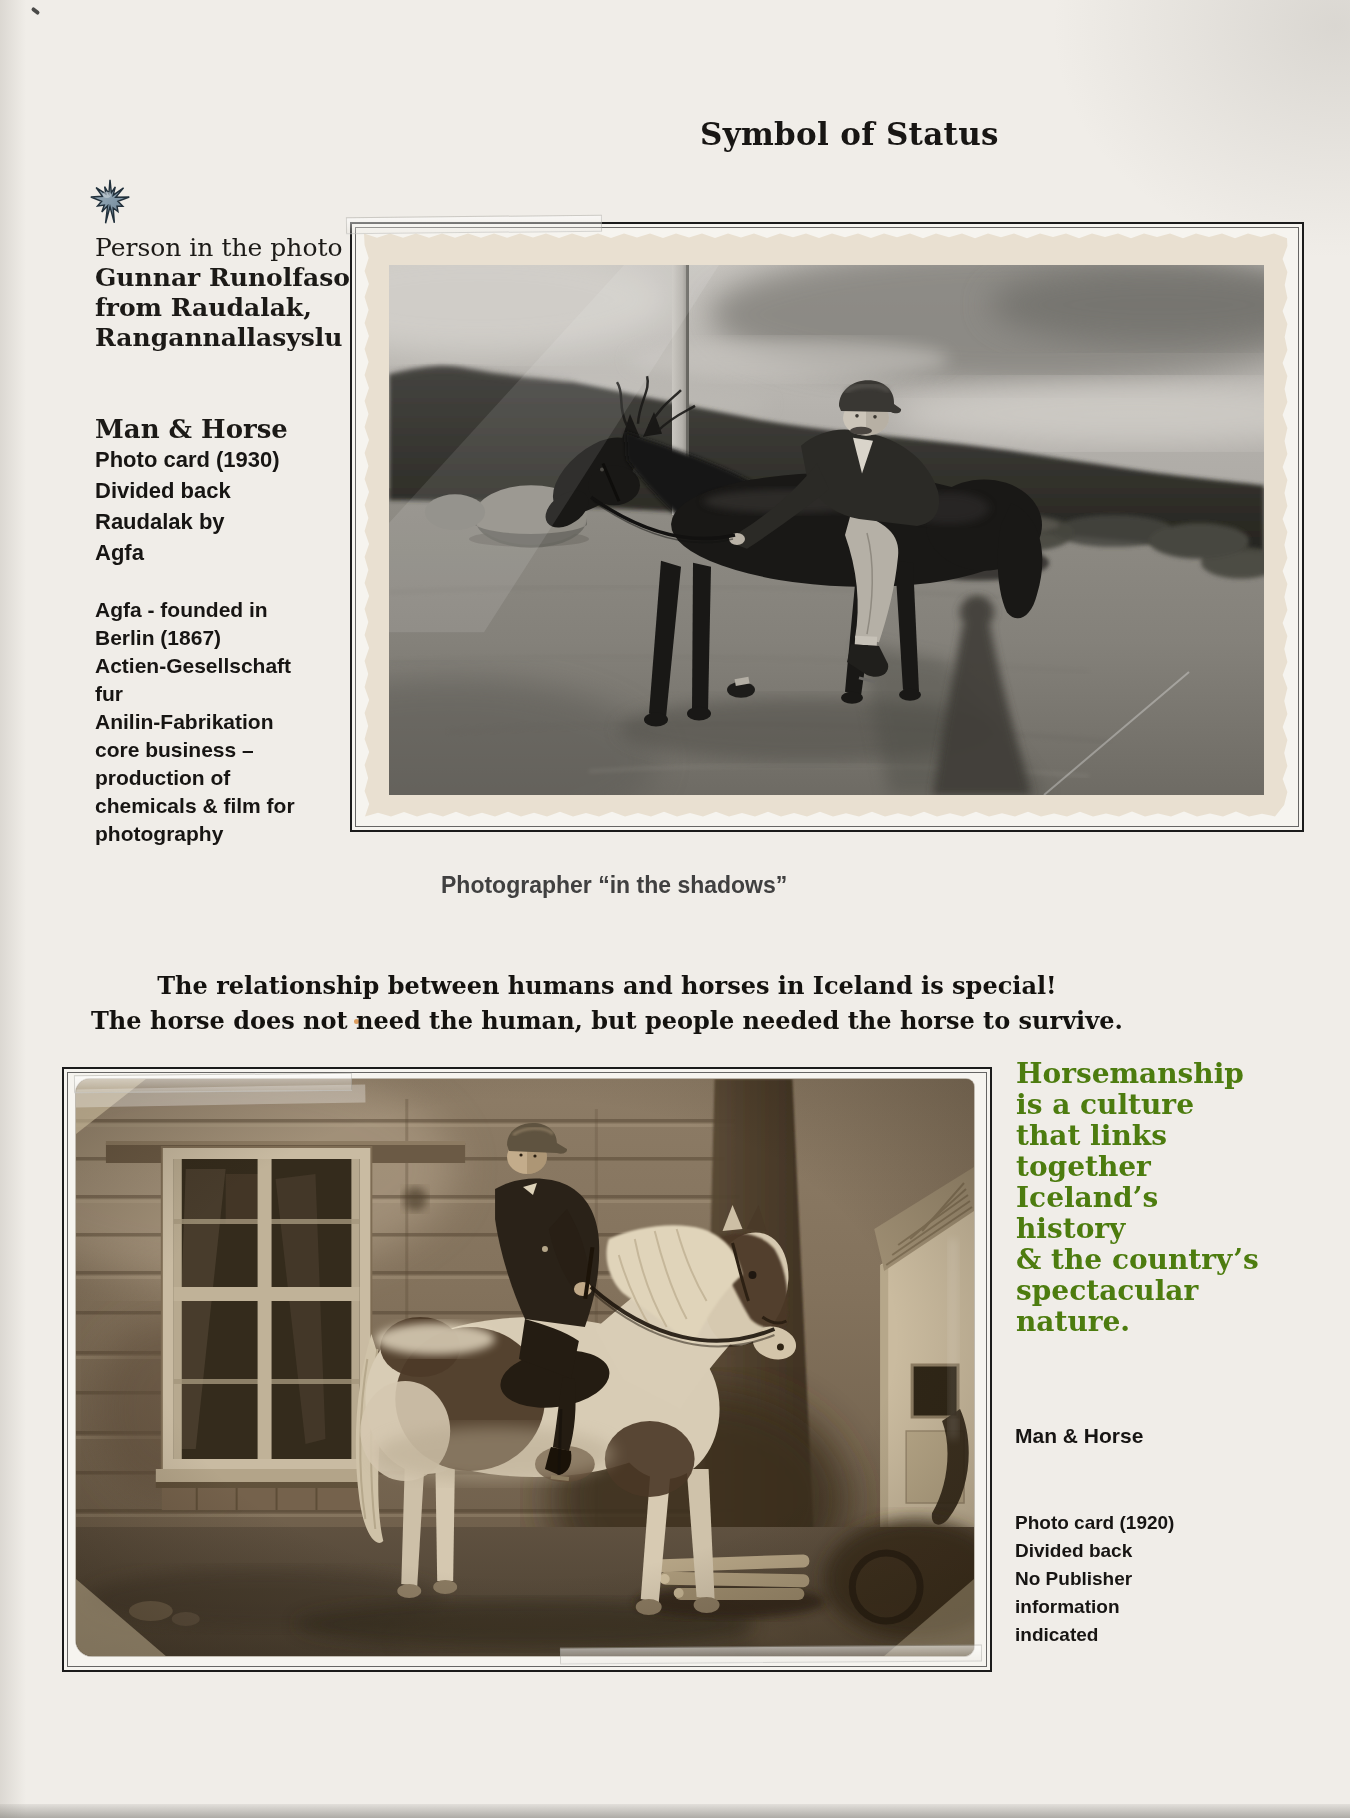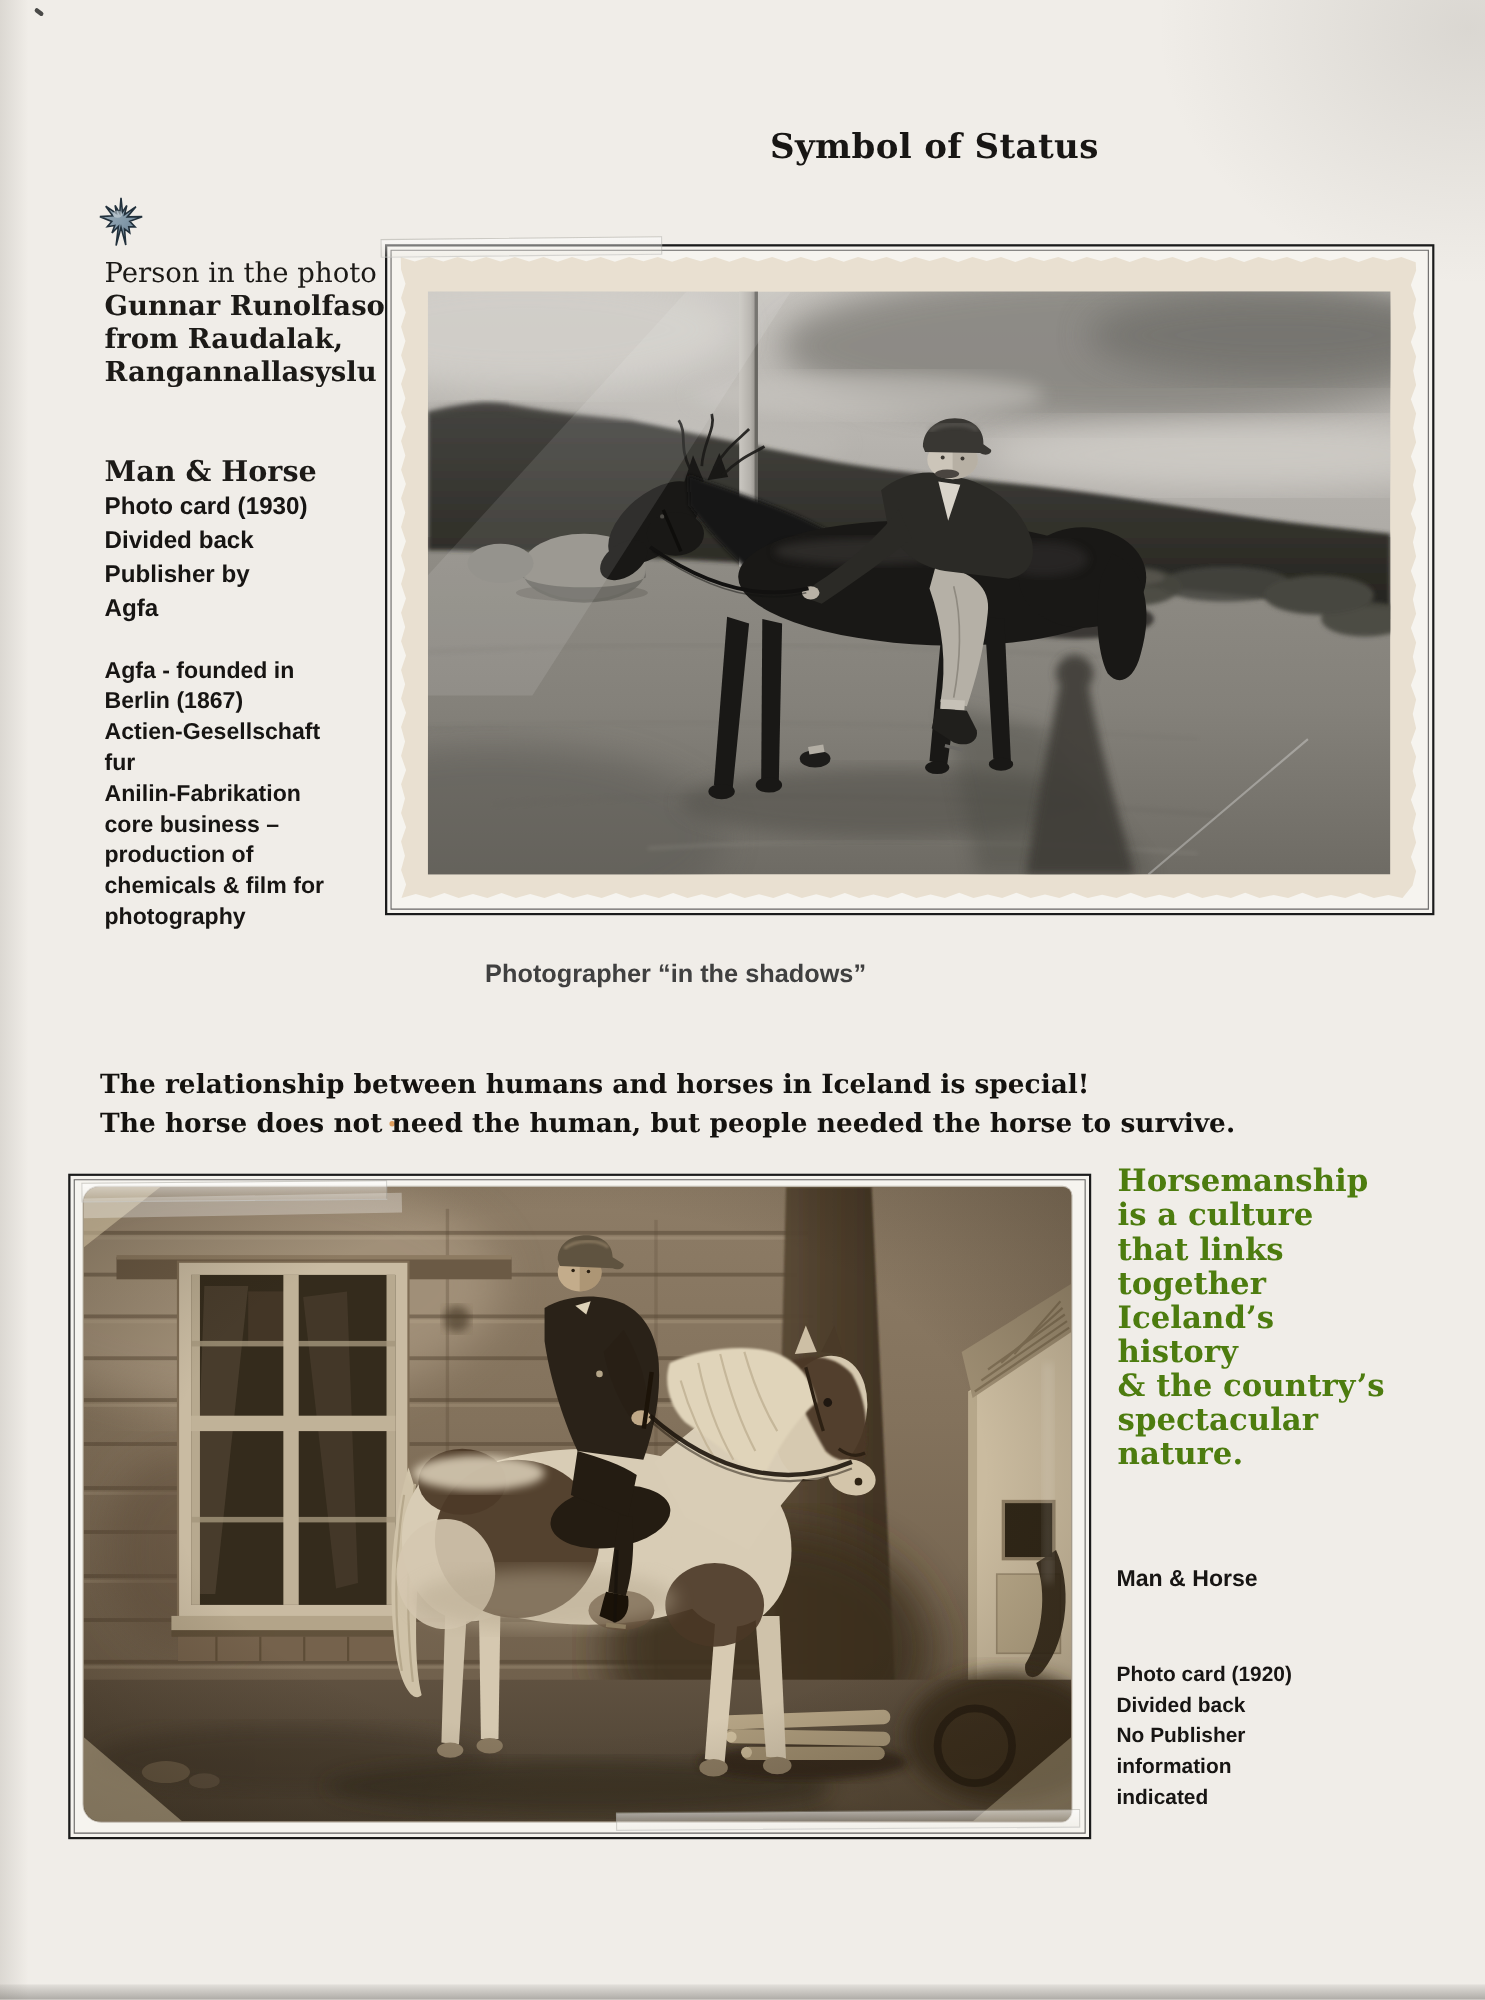--- a/index.html
+++ b/index.html
@@ -18,21 +18,21 @@
   }
   .tblock{white-space:nowrap;}
   .tblock div{white-space:nowrap;}
   
   .person-block{top:233px;left:95px;font-size:25px;line-height:30px;}
   .person-name{font-weight:bold;}
   .card1-heading{top:414px;left:95px;font-size:26px;font-weight:bold;}
   .card1-details{top:444px;left:95px;font-size:22px;line-height:31px;font-weight:bold;color:#171513;}
   .publisher-note{top:596px;left:95px;font-size:21px;line-height:28px;font-weight:bold;color:#171513;}
   .photo1-caption{top:872px;left:425px;font-size:23px;font-weight:bold;color:#404040;margin-left:16px;}
-  .intro-block{top:968px;left:91px;font-size:24px;line-height:35px;font-weight:bold;color:#14120f;}
+  .intro-block{top:968px;left:91px;font-size:24px;line-height:35px;font-weight:bold;color:#14120f;text-align:center;}
   
   .quote-block{top:1058px;left:1016px;font-size:28px;line-height:31px;font-weight:bold;color:#4d7c0f;}
   .card2-heading{top:1424px;left:1015px;font-size:21px;font-weight:bold;color:#171513;}
   .card2-details{top:1481px;left:1015px;font-size:19px;line-height:28px;font-weight:bold;color:#171513;margin-top:28px;}
   
   .frame{
     background:#f6f4ef;border:2px solid #1b1b1b;
     box-shadow: inset 0 0 0 3px #f6f4ef, inset 0 0 0 4px rgba(25,25,25,.65);
   }
   .frame1{top:222px;left:350px;width:950px;height:606px;}
@@ -94,21 +94,21 @@
       <div>Gunnar Runolfason</div>
       <div>from Raudalak,</div>
       <div>Rangannallasyslu</div>
     </div>
 </div>
 
 <div class="abs serif card1-heading">Man &amp; Horse</div>
 <div class="abs sans tblock card1-details">
     <div>Photo card (1930)</div>
     <div>Divided back</div>
-    <div>Publisher by</div>
+    <div>Raudalak by</div>
     <div>Agfa</div>
   </div>
 <div class="abs sans tblock publisher-note">
     <div>Agfa - founded in</div>
     <div>Berlin (1867)</div>
     <div>Actien-Gesellschaft</div>
     <div>fur</div>
     <div>Anilin-Fabrikation</div>
     <div>core business –</div>
     <div>production of</div>

